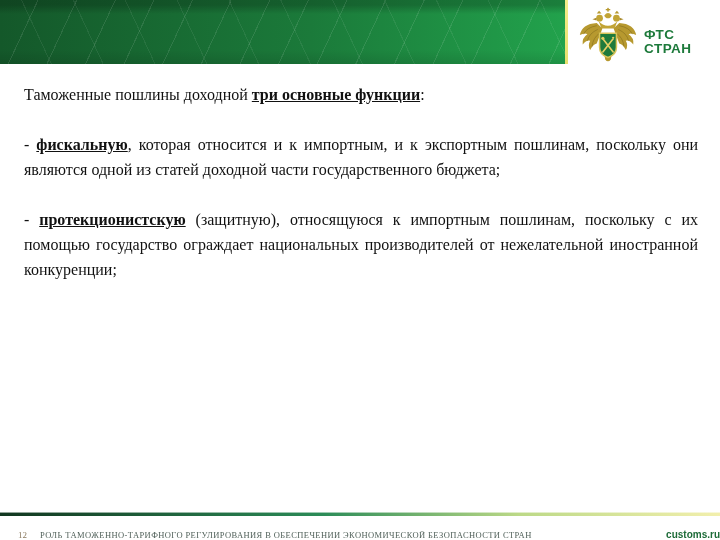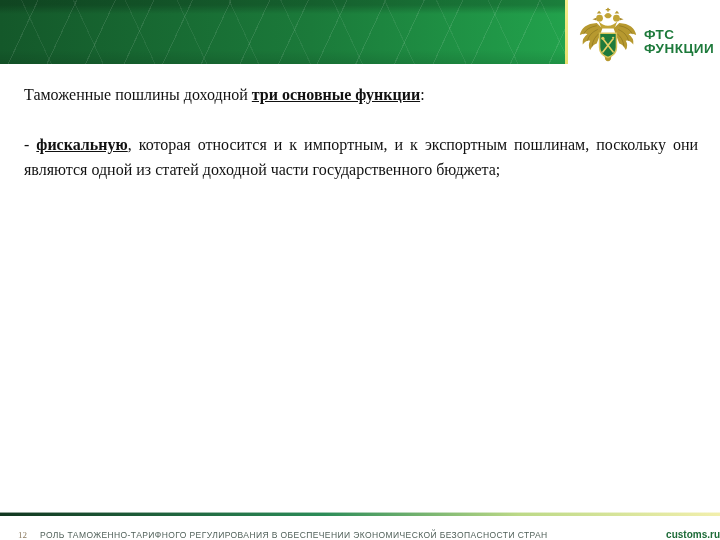--- a/index.html
+++ b/index.html
@@ -48,21 +48,21 @@
   .footer{
     position:absolute;left:0;top:521px;width:720px;height:19px;
     display:flex;align-items:flex-end;
   }
   .page-number{
     margin-left:18px;font-size:9px;color:#8a7a5f;
     font-family:"Liberation Serif",serif;
   }
   .footer-title{
     margin-left:13px;font-size:8.5px;letter-spacing:0.4px;color:#51615a;
-    font-family:Liberation Sans, sans-serif;white-space:nowrap;
+    font-family:Liberation Serif, serif;white-space:nowrap;
   }
   .footer-site{
     margin-left:auto;font-size:10px;font-weight:700;color:#1d6b38;
   }
 </style>
 </head>
 <body>
 
 <div class="slide">
 
@@ -100,29 +100,30 @@
 
         <path d="M23 28 h18 v15 q0 8 -9 11 q-9 -3 -9 -11 z" fill="#1e7a3c" stroke="#d9c45a" stroke-width="1.6"></path>
 
         <path d="M26.5 34 L37.5 48 M37.5 34 L26.5 48" stroke="#e4cf63" stroke-width="1.8" stroke-linecap="round"></path>
         <circle cx="26.5" cy="33.4" r="1.7" fill="#e4cf63"></circle>
         <path d="M36 32.6 q1.5 -1.6 3 0 q-1.5 1.6 -3 0 z" fill="#e4cf63"></path>
       </svg>
     </div>
     <div class="logo-text">
       <div>ФТС</div>
-      <div>ФУНКЦИИ</div>
+      <div>СТРАН</div>
     </div>
   </div>
 
   <div class="body-text">
     <p><span>Таможенные пошлины доходной </span><b>три основные функции</b><span>:</span></p>
 
     <p><span>- </span><b>фискальную</b><span>, которая относится и к импортным, и к экспортным пошлинам, поскольку они являются одной из статей доходной части государственного бюджета;</span></p>
 
+    <p><span>- </span><b>протекционистскую</b><span> (защитную), относящуюся к импортным пошлинам, поскольку с их помощью государство ограждает национальных производителей от нежелательной иностранной конкуренции;</span></p>
 
   </div>
 
   <div class="footer-rule"></div>
   <div class="footer">
     <span class="page-number">12</span>
     <span class="footer-title">РОЛЬ ТАМОЖЕННО-ТАРИФНОГО РЕГУЛИРОВАНИЯ В ОБЕСПЕЧЕНИИ ЭКОНОМИЧЕСКОЙ БЕЗОПАСНОСТИ СТРАН</span>
     <span class="footer-site">customs.ru</span>
   </div>
 

